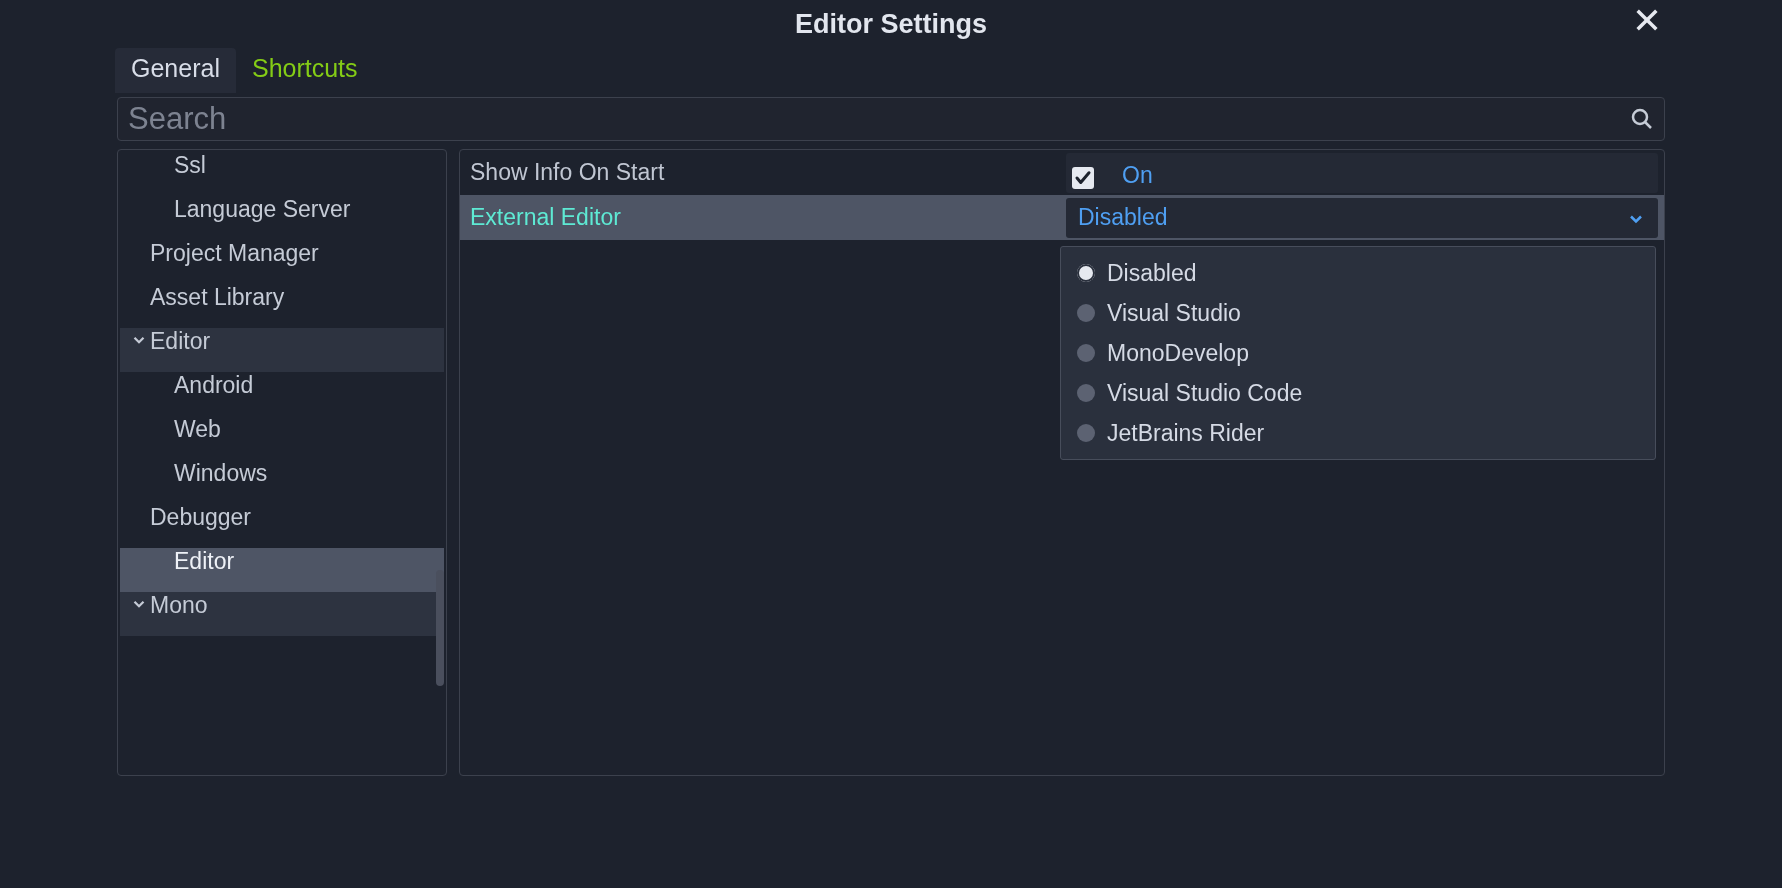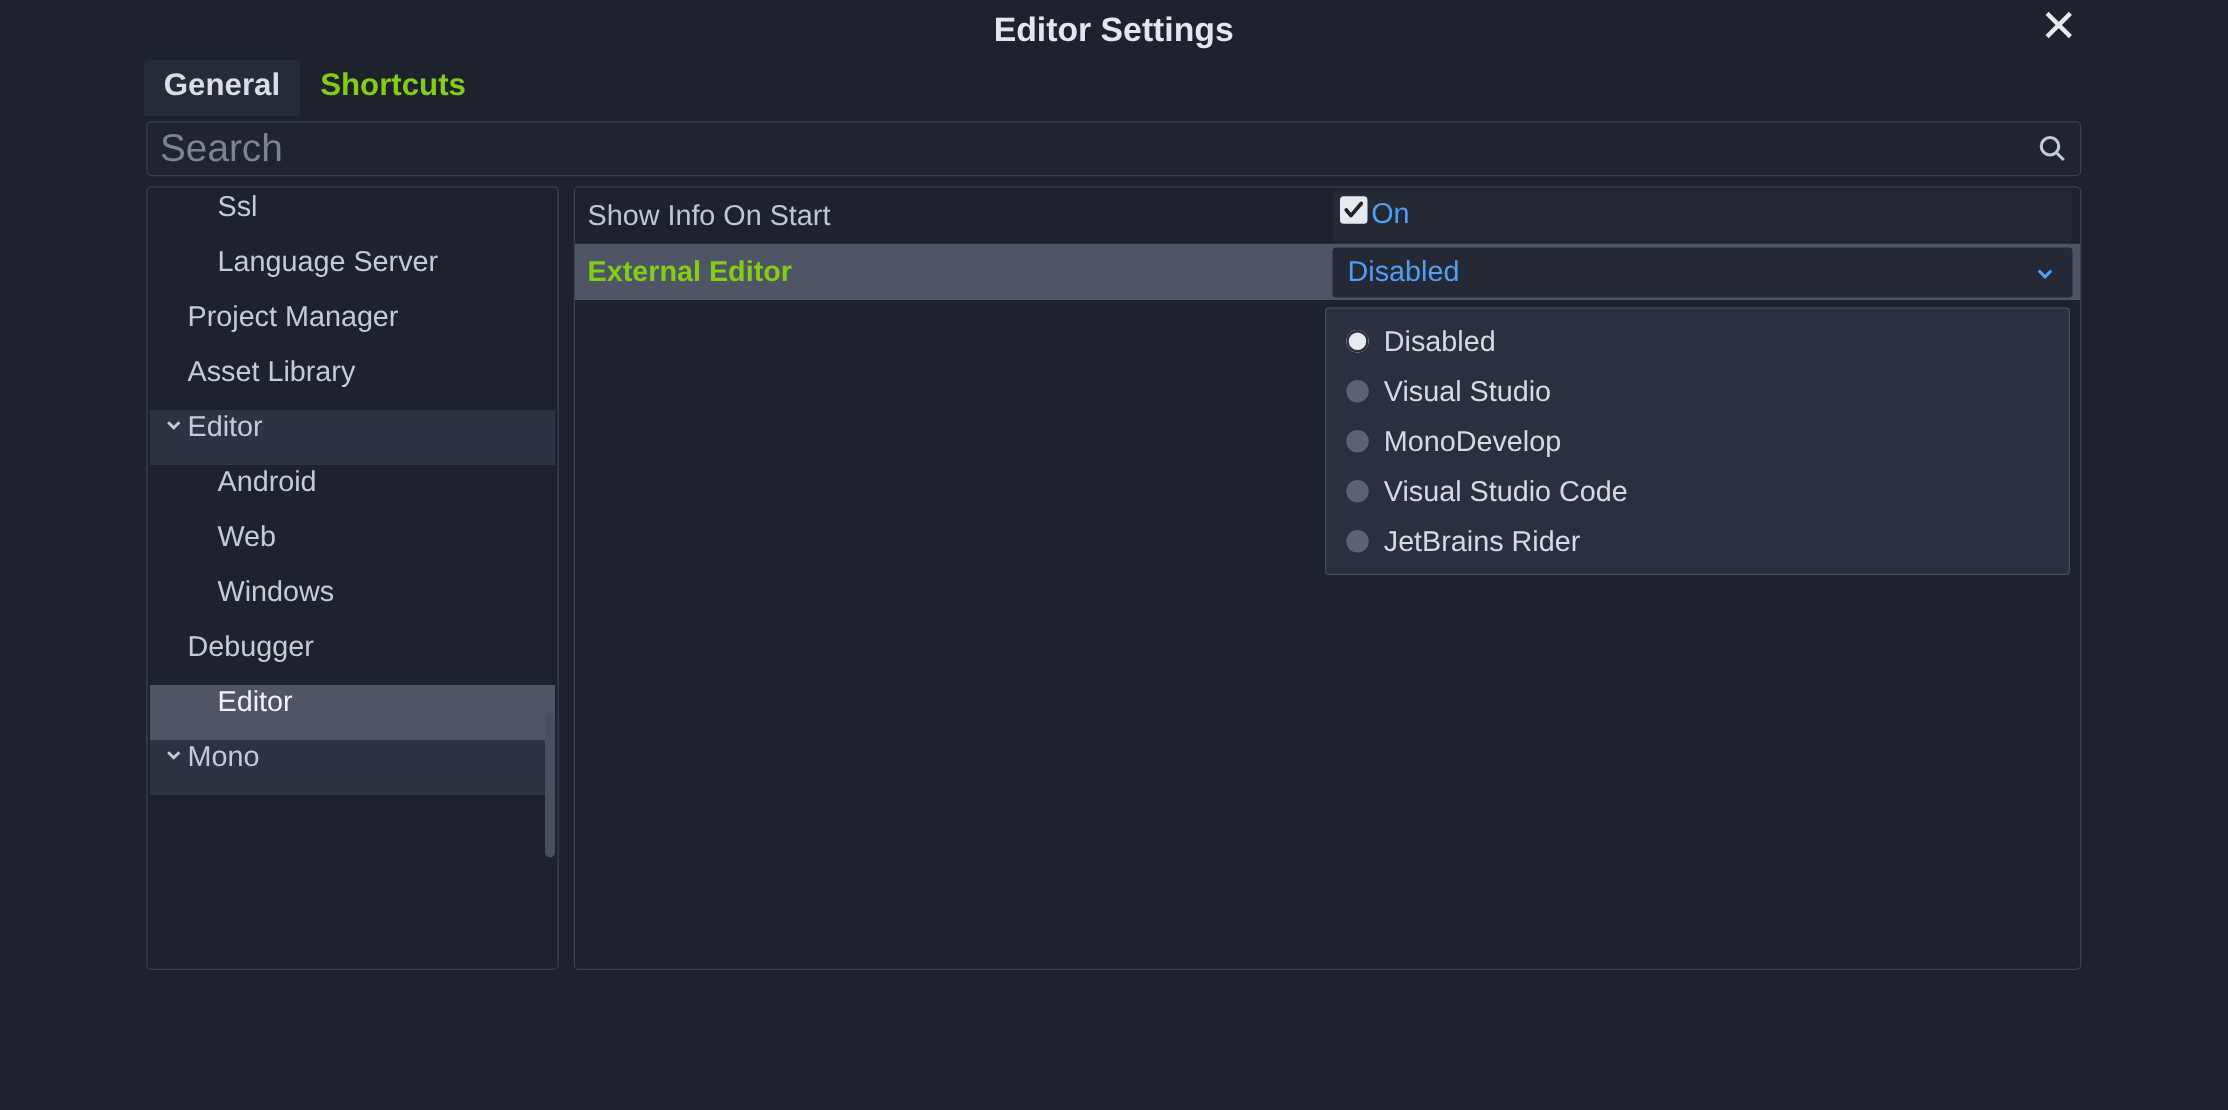--- a/index.html
+++ b/index.html
@@ -39,21 +39,20 @@
     height: 28px;
     cursor: pointer;
     color: #e6e9f0;
   }
   .close-x svg { width: 28px; height: 28px; }
 
   .tabs {
     display: flex;
     height: 45px;
     padding-left: 4px;
-    font-weight: bold;
   }
   .tab {
     padding: 6px 16px 8px 16px;
     font-size: 25px;
     color: #84cc16;
     cursor: pointer;
     border-radius: 4px 4px 0 0;
   }
   .tab.active {
     background: #262b38;
@@ -144,36 +143,36 @@
     display: flex;
     align-items: center;
   }
   .prop-row.hover { background: #4e5565; }
   .prop-label {
     width: 600px;
     padding-left: 10px;
     font-size: 23px;
     color: #c0c6d2;
   }
-  .prop-row.hover .prop-label { color: #84cc16; font-weight: bold; }
+  .prop-row.hover .prop-label { color: #5eead4; }
 
   .prop-value {
     flex: 1;
     display: flex;
     align-items: center;
     height: 100%;
     padding: 4px 6px;
   }
   .check-wrap {
     background: #242935;
     border-radius: 3px;
     display: flex;
-    align-items: flex-start;
+    align-items: flex-end;
     padding: 4px 10px 4px 6px;
-    gap: 3px;
+    gap: 28px;
     width: 100%;
     height: 40px;
   }
   .checkbox {
     width: 22px; height: 22px;
     background: #e6e9f0;
     border-radius: 3px;
     display: flex;
     align-items: center;
     justify-content: center;

